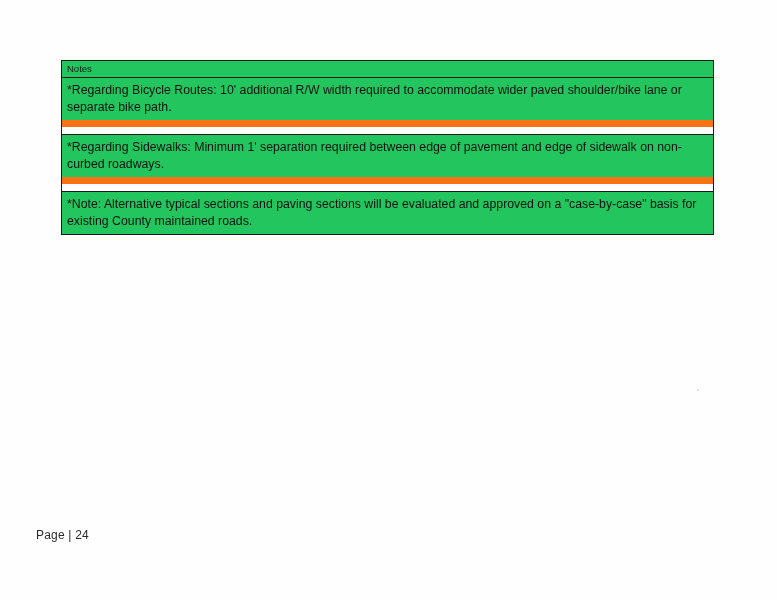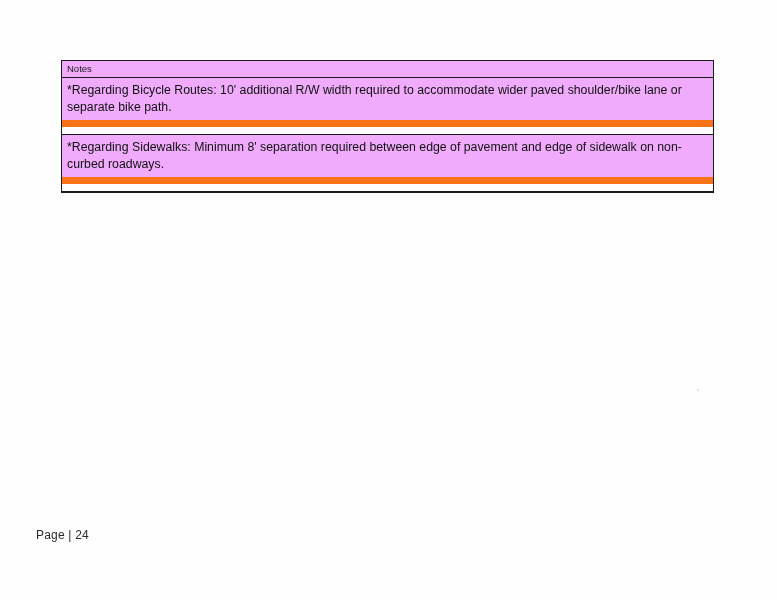--- a/index.html
+++ b/index.html
@@ -23,21 +23,21 @@
     height: 600px;
     background: #fefefe;
   }
   .notes-table {
     position: absolute;
     left: 61px;
     top: 60px;
     width: 653px;
     border: 1px solid #1a1a1a;
     box-sizing: border-box;
-    background: #f0abfc;
+    background: #22c55e;
   }
   .notes-header {
     font-size: 9.5px;
     line-height: 12px;
     padding: 2px 4px 2px 5px;
     border-bottom: 1px solid #1a1a1a;
     color: #1a1a1a;
   }
   .note-row {
     padding: 4px 8px 5px 5px;
@@ -77,24 +77,25 @@
 <div class="page">
 
   <div class="notes-table">
 
     <div class="notes-header">Notes</div>
 
     <div class="note-row">*Regarding Bicycle Routes:  10' additional R/W width required to accommodate wider paved shoulder/bike lane or separate bike path.</div>
 
     <div class="spacer-row"></div>
 
-    <div class="note-row">*Regarding Sidewalks:  Minimum 8' separation required between edge of pavement and edge of sidewalk on non-curbed roadways.</div>
+    <div class="note-row">*Regarding Sidewalks:  Minimum 1' separation required between edge of pavement and edge of sidewalk on non-curbed roadways.</div>
 
     <div class="spacer-row"></div>
 
+    <div class="note-row last">*Note: Alternative typical sections and paving sections will be evaluated and approved on a "case-by-case" basis for existing County maintained roads.</div>
 
   </div>
 
   <div class="page-number">Page | 24</div>
 
   <div class="speck" style="left:697px; top:389px;"></div>
 
 </div>
 
 </body></html>

